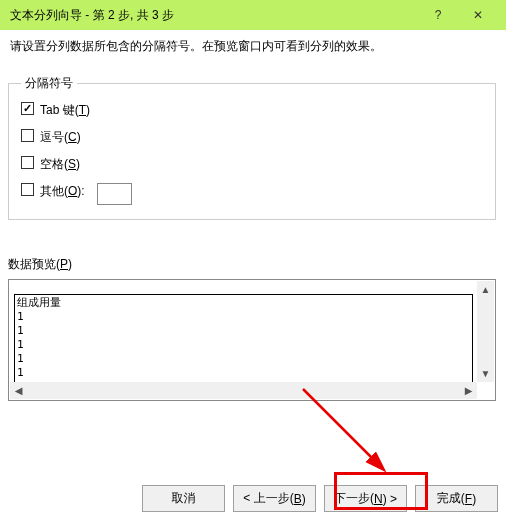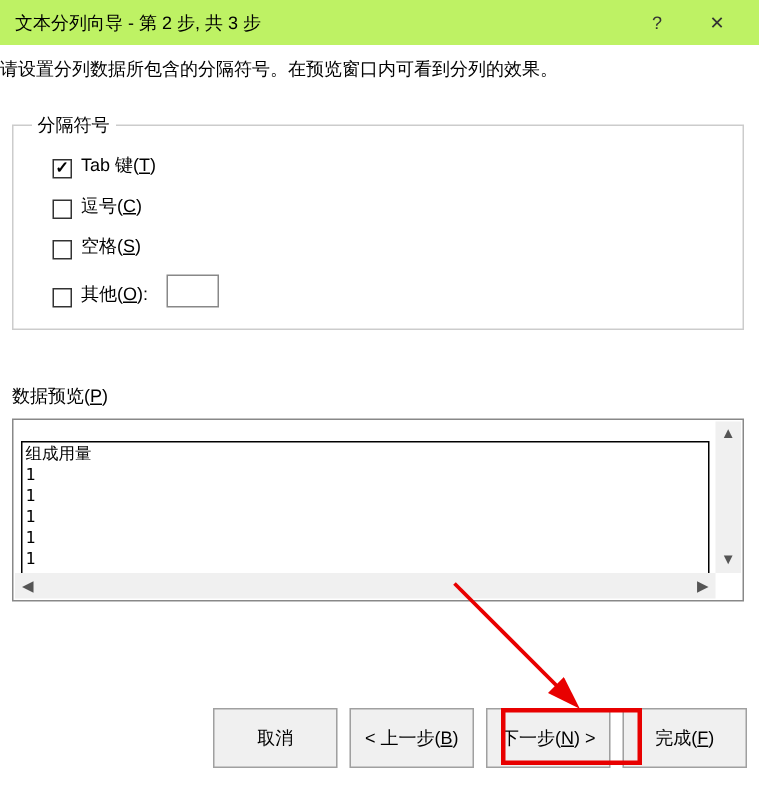--- a/index.html
+++ b/index.html
@@ -19,31 +19,31 @@
     align-items: center;
     padding: 0 8px 0 10px;
     background: #bef264;
   }
   .titlebar .title { flex: 1; font-size: 12px; }
   .titlebar .btn {
     width: 40px; height: 28px;
     display: flex; align-items: center; justify-content: center;
     color: #333;
   }
-  .instruction { padding: 8px 10px 12px 0; font-size: 12px; }
+  .instruction { padding: 8px 10px 12px 10px; font-size: 12px; }
   fieldset.group {
     border: 1px solid #ccc;
     margin: 8px 10px 8px 8px;
     padding: 10px 12px 14px 12px;
     position: relative;
   }
   fieldset.group > legend { font-size: 12px; padding: 0 4px; }
   .delim-layout { display: flex; gap: 40px; }
   .delim-col { display: flex; flex-direction: column; gap: 10px; }
-  .chk-row { display: flex; align-items: flex-end; gap: 6px; margin-left: 14px; }
+  .chk-row { display: flex; align-items: flex-start; gap: 6px; }
   .chk {
     width: 13px; height: 13px;
     border: 1px solid #333;
     display: inline-flex; align-items: center; justify-content: center;
     font-size: 11px; line-height: 1;
     background: #fff;
   }
   .chk.checked::after { content: "✓"; color: #000; font-weight: bold; }
   .u { text-decoration: underline; }
   .right-col { display: flex; flex-direction: column; gap: 18px; flex:1; padding-top: 20px; }
@@ -101,21 +101,21 @@
     position: absolute;
     left: 298px; top: 384px;
     pointer-events: none;
   }
   .footer {
     position: absolute;
     bottom: 12px; right: 8px;
     display: flex; gap: 8px;
   }
   .btn-std {
-    min-width: 83px; height: 40px;
+    min-width: 83px; height: 27px;
     border: 1px solid #a0a0a0;
     background: #f0f0f0;
     display: flex; align-items: center; justify-content: center;
     font-size: 12px;
     padding: 0 8px;
   }
   .highlight {
     position: absolute;
     border: 3px solid #e80000;
     pointer-events: none;

